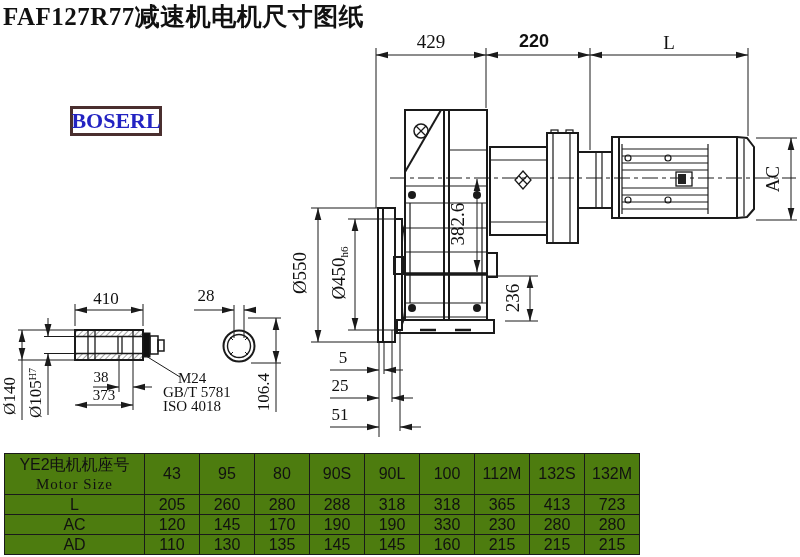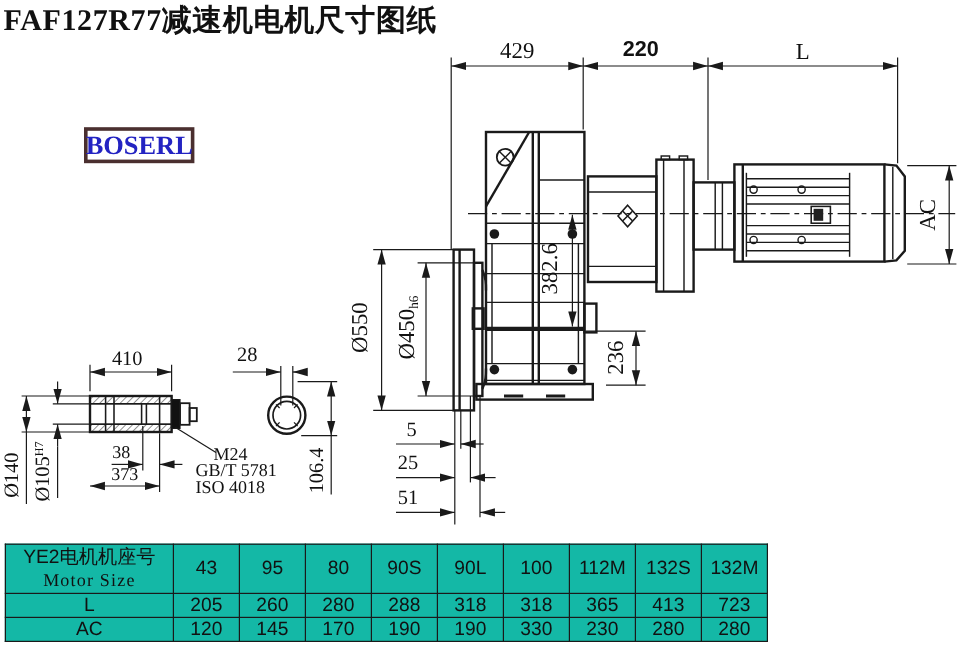--- a/index.html
+++ b/index.html
@@ -24,21 +24,21 @@
     font-family:"Liberation Serif",serif;font-weight:bold;
     font-size:22px;color:#2323c2;line-height:1;
   }
   svg.drawing{position:absolute;left:0;top:0;}
   .ds{font-family:"Liberation Serif",serif;font-size:17px;fill:#111;}
   .ds-lg{font-family:"Liberation Serif",serif;font-size:19px;fill:#111;}
   .ds-sm{font-family:"Liberation Serif",serif;font-size:15px;fill:#111;}
   .ds-bold{font-family:"Liberation Sans",sans-serif;font-weight:bold;font-size:18px;fill:#111;}
   table.dim-table{
     position:absolute;left:4px;top:453px;border-collapse:collapse;table-layout:fixed;
-    background:#14b8a6;
+    background:#4d7c0f;
   }
   table.dim-table td{
     border:1.5px solid #1a1a1a;text-align:center;vertical-align:middle;
     font-size:16px;color:#111;padding:0;height:19px;white-space:nowrap;
   }
   table.dim-table td.hdrcell{height:40px;}
   .hdr-cn{font-size:16px;line-height:1.2;}
   .hdr-en{font-family:Liberation Serif, serif;font-size:15px;letter-spacing:1px;line-height:1.2;}
 </style>
 </head>
@@ -330,14 +330,26 @@
     <td>120</td>
     <td>145</td>
     <td>170</td>
     <td>190</td>
     <td>190</td>
     <td>330</td>
     <td>230</td>
     <td>280</td>
     <td>280</td>
   </tr>
+  <tr>
+    <td>AD</td>
+    <td>110</td>
+    <td>130</td>
+    <td>135</td>
+    <td>145</td>
+    <td>145</td>
+    <td>160</td>
+    <td>215</td>
+    <td>215</td>
+    <td>215</td>
+  </tr>
   </tbody>
 </table>
 
 </body></html>

